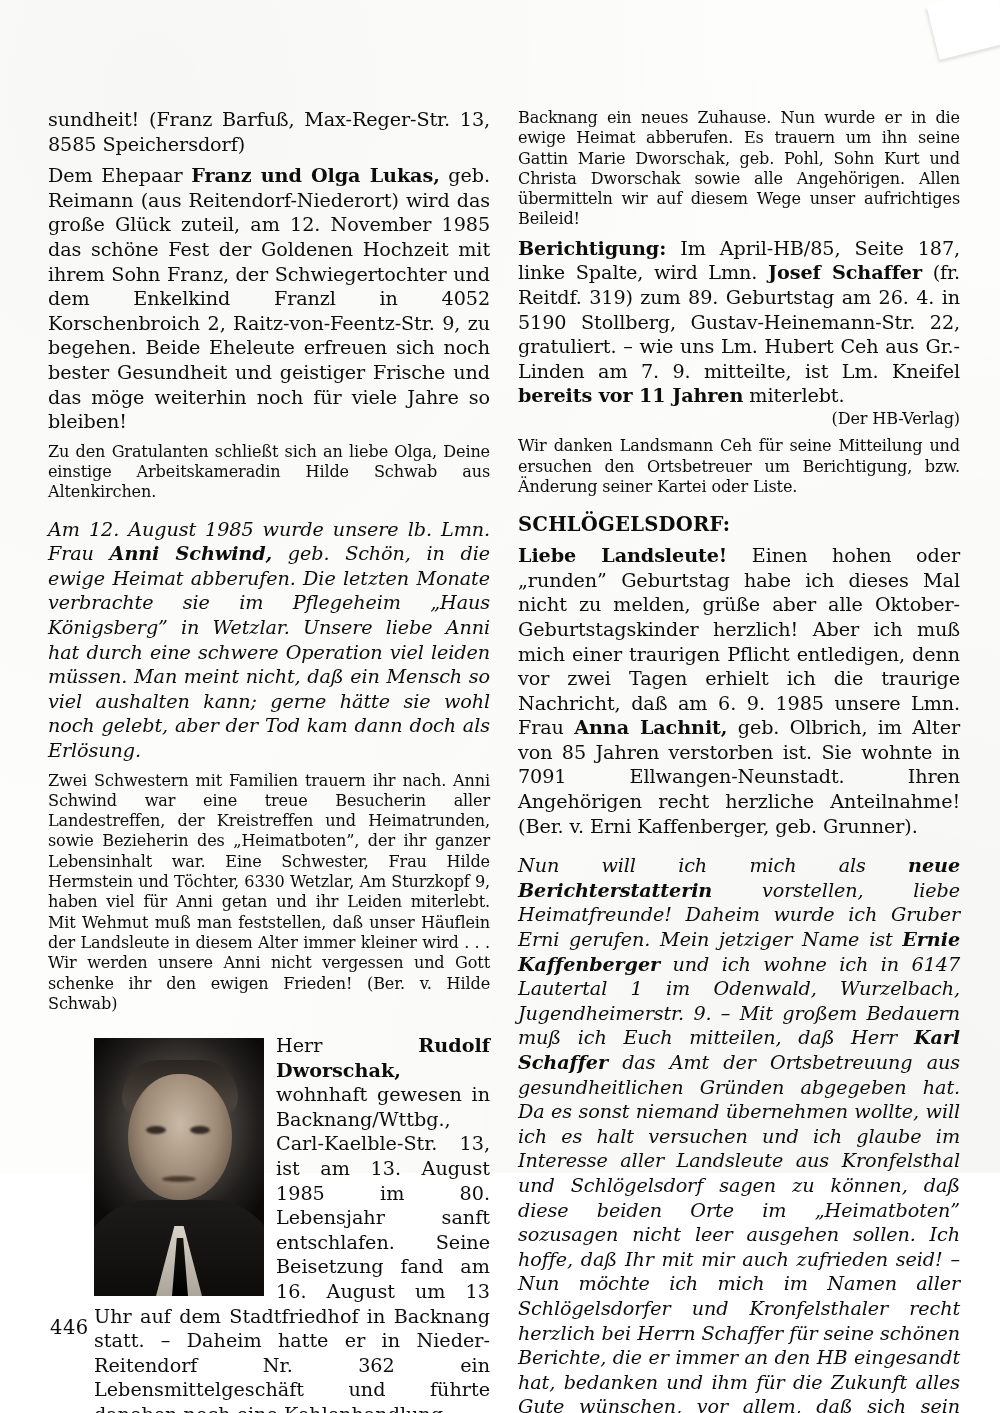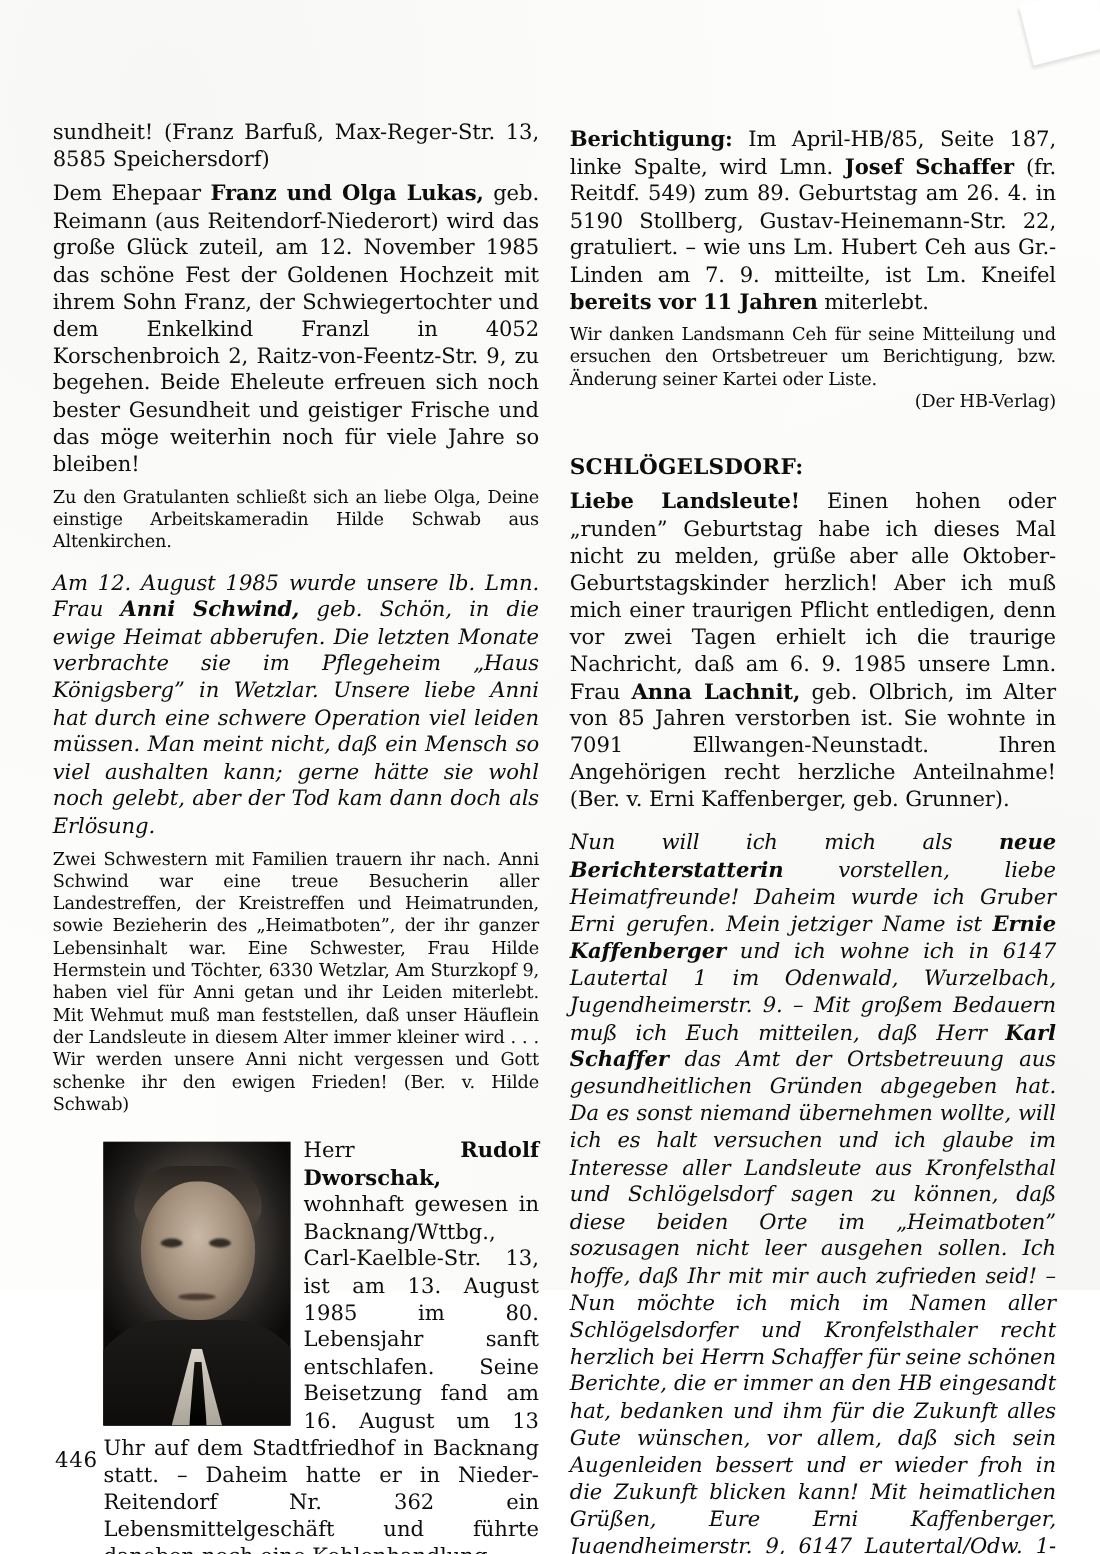--- a/index.html
+++ b/index.html
@@ -63,21 +63,21 @@
     line-height: 24.6px;
     letter-spacing: -0.1px;
   }
   .small {
     font-size: 16.1px;
     line-height: 20.3px;
     letter-spacing: -0.15px;
   }
   .gap-s { margin-top: 7px; }
   .gap-m { margin-top: 15px; font-style: italic; }
-  .gap-l { margin-top: 38px; }
+  .gap-l { margin-top: 16px; }
   b, .b { font-weight: bold; }
   .right { text-align: right; }
   .head {
     font-size: 19.6px;
     line-height: 24px;
     font-weight: bold;
     letter-spacing: 0.2px;
   }
   
   .photo-block {
@@ -197,25 +197,26 @@
         </div>
         <div class="photo-text"><span>Herr </span><b>Rudolf Dworschak,</b><span> wohnhaft gewesen in Backnang/Wttbg., Carl-Kaelble-Str. 13, ist am 13. August 1985 im 80. Lebensjahr sanft entschlafen. Seine Beisetzung fand am 16. August um 13 Uhr auf dem Stadtfriedhof in Backnang statt. – Daheim hatte er in Nieder-Reitendorf Nr. 362 ein Lebensmittelgeschäft und führte daneben noch eine Kohlenhandlung.</span></div>
         <div class="clear"></div>
       </div>
 
       <p class="small gap-s">Es blieb ihm in seinem Leben nichts erspart. 1940 wurde er zum Kriegsdienst einberufen, geriet in russische Gefangenschaft aus welcher er schwerverletzt nach Hause entlassen wurde. 1946 mußte er seine geliebte Heimat verlassen und fand in</p>
     </div>
 
     <div class="col">
 
-
-      <p class="big gap-s"><b>Berichtigung:</b><span> Im April-HB/85, Seite 187, linke Spalte, wird Lmn. </span><b>Josef Schaffer</b><span> (fr. Reitdf. 549) zum 89. Geburtstag am 26. 4. in 5190 Stollberg, Gustav-Heinemann-Str. 22, gratuliert. – wie uns Lm. Hubert Ceh aus Gr.-Linden am 7. 9. mitteilte, ist Lm. Kneifel </span><b>bereits vor 11 Jahren</b><span> miterlebt.</span></p>
-
+      <p class="small">Backnang ein neues Zuhause. Nun wurde er in die ewige Heimat abberufen. Es trauern um ihn seine Gattin Marie Dworschak, geb. Pohl, Sohn Kurt und Christa Dworschak sowie alle Angehörigen. Allen übermitteln wir auf diesem Wege unser aufrichtiges Beileid!</p>
+
+      <p class="big gap-s"><b>Berichtigung:</b><span> Im April-HB/85, Seite 187, linke Spalte, wird Lmn. </span><b>Josef Schaffer</b><span> (fr. Reitdf. 319) zum 89. Geburtstag am 26. 4. in 5190 Stollberg, Gustav-Heinemann-Str. 22, gratuliert. – wie uns Lm. Hubert Ceh aus Gr.-Linden am 7. 9. mitteilte, ist Lm. Kneifel </span><b>bereits vor 11 Jahren</b><span> miterlebt.</span></p>
+
+      <p class="small right">(Der HB-Verlag)</p>
       <p class="small gap-s">Wir danken Landsmann Ceh für seine Mitteilung und ersuchen den Ortsbetreuer um Berichtigung, bzw. Änderung seiner Kartei oder Liste.</p>
-      <p class="small right">(Der HB-Verlag)</p>
 
       <p class="head gap-l">SCHLÖGELSDORF:</p>
 
       <p class="big gap-s"><b>Liebe Landsleute!</b><span> Einen hohen oder „runden” Geburtstag habe ich dieses Mal nicht zu melden, grüße aber alle Oktober-Geburtstagskinder herzlich! Aber ich muß mich einer traurigen Pflicht entledigen, denn vor zwei Tagen erhielt ich die traurige Nachricht, daß am 6. 9. 1985 unsere Lmn. Frau </span><b>Anna Lachnit,</b><span> geb. Olbrich, im Alter von 85 Jahren verstorben ist. Sie wohnte in 7091 Ellwangen-Neunstadt. Ihren Angehörigen recht herzliche Anteilnahme! (Ber. v. Erni Kaffenberger, geb. Grunner).</span></p>
 
       <p class="big gap-m"><span>Nun will ich mich als </span><b>neue Berichterstatterin</b><span> vorstellen, liebe Heimatfreunde! Daheim wurde ich Gruber Erni gerufen. Mein jetziger Name ist </span><b>Ernie Kaffenberger</b><span> und ich wohne ich in 6147 Lautertal 1 im Odenwald, Wurzelbach, Jugendheimerstr. 9. – Mit großem Bedauern muß ich Euch mitteilen, daß Herr </span><b>Karl Schaffer</b><span> das Amt der Ortsbetreuung aus gesundheitlichen Gründen abgegeben hat. Da es sonst niemand übernehmen wollte, will ich es halt versuchen und ich glaube im Interesse aller Landsleute aus Kronfelsthal und Schlögelsdorf sagen zu können, daß diese beiden Orte im „Heimatboten” sozusagen nicht leer ausgehen sollen. Ich hoffe, daß Ihr mit mir auch zufrieden seid! – Nun möchte ich mich im Namen aller Schlögelsdorfer und Kronfelsthaler recht herzlich bei Herrn Schaffer für seine schönen Berichte, die er immer an den HB eingesandt hat, bedanken und ihm für die Zukunft alles Gute wünschen, vor allem, daß sich sein Augenleiden bessert und er wieder froh in die Zukunft blicken kann! Mit heimatlichen Grüßen, Eure Erni Kaffenberger, Jugendheimerstr. 9, 6147 Lautertal/Odw. 1-Wurzelbach.</span></p>
     </div>
   </div>
 
   <div class="folio">446</div>

